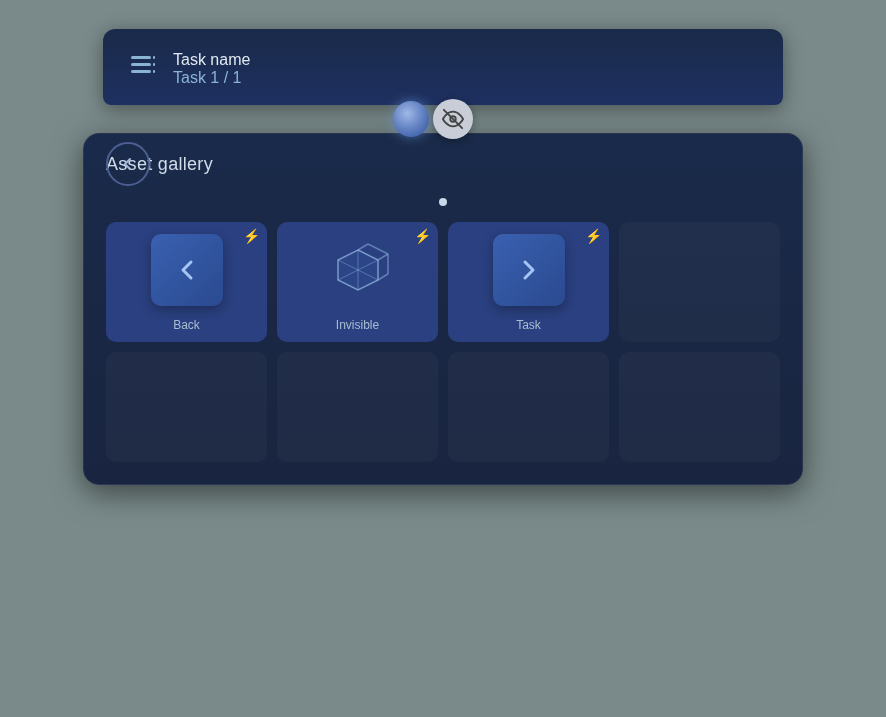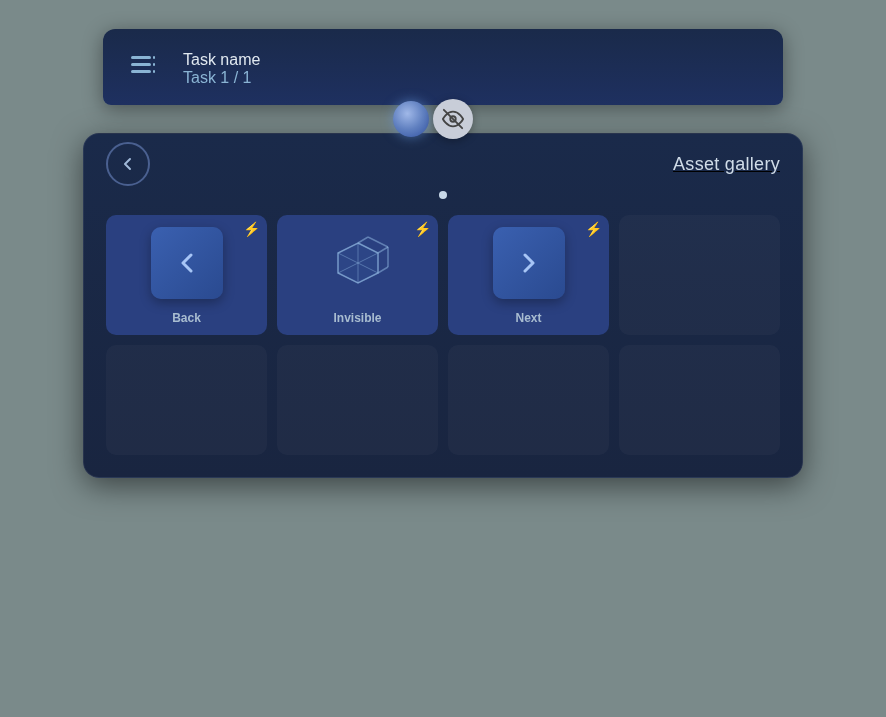--- a/index.html
+++ b/index.html
@@ -25,21 +25,21 @@
     }
 
     
     .task-panel {
       width: 680px;
       background: linear-gradient(180deg, #1a2a4a 0%, #1e3060 100%);
       border-radius: 12px 12px 8px 8px;
       padding: 22px 28px 18px 28px;
       display: flex;
       align-items: center;
-      gap: 28px;
+      gap: 18px;
       position: relative;
       z-index: 1;
       box-shadow: 0 4px 20px rgba(0,0,0,0.4);
     }
 
     .task-panel-icon {
       color: #8ab4d4;
       font-size: 22px;
     }
 
@@ -110,24 +110,23 @@
       padding: 20px 22px 22px 22px;
       position: relative;
       margin-top: -2px;
       box-shadow: 0 8px 30px rgba(0,0,0,0.5);
       border: 1px solid rgba(255,255,255,0.07);
     }
 
     .gallery-header {
       display: flex;
       align-items: center;
-      justify-content: flex-end;
-      position: relative;
-      margin-bottom: 16px;
-      text-decoration: underline;
+      justify-content: flex-start;
+      position: relative;
+      margin-bottom: 23px;
     }
 
     .back-btn {
       position: absolute;
       left: 0;
       width: 44px;
       height: 44px;
       border-radius: 50%;
       border: 2px solid #4a6090;
       background: transparent;
@@ -223,21 +222,20 @@
       display: flex;
       align-items: center;
       justify-content: center;
       box-shadow: 0 4px 12px rgba(0,0,0,0.3);
     }
 
     .asset-label {
       color: #a8bcd0;
       font-size: 12px;
       text-align: center;
-      font-weight: bold;
     }
 
     
     .cube-wireframe {
       width: 64px;
       height: 64px;
     }
 
     
     .asset-grid-row2 {
@@ -337,21 +335,21 @@
 
       <div class="asset-cell active">
         <span class="lightning-badge">⚡</span>
         <div class="asset-icon">
           <div class="card-next">
             <svg width="32" height="32" viewBox="0 0 32 32" fill="none">
               <path d="M12 8L20 16L12 24" stroke="rgba(180,210,255,0.9)" stroke-width="3" stroke-linecap="round" stroke-linejoin="round"></path>
             </svg>
           </div>
         </div>
-        <span class="asset-label">Next</span>
+        <span class="asset-label">Task</span>
       </div>
 
       <div class="asset-cell empty"></div>
 
     </div>
 
     <div class="asset-grid-row2">
       <div class="asset-cell-empty"></div>
       <div class="asset-cell-empty"></div>
       <div class="asset-cell-empty"></div>

